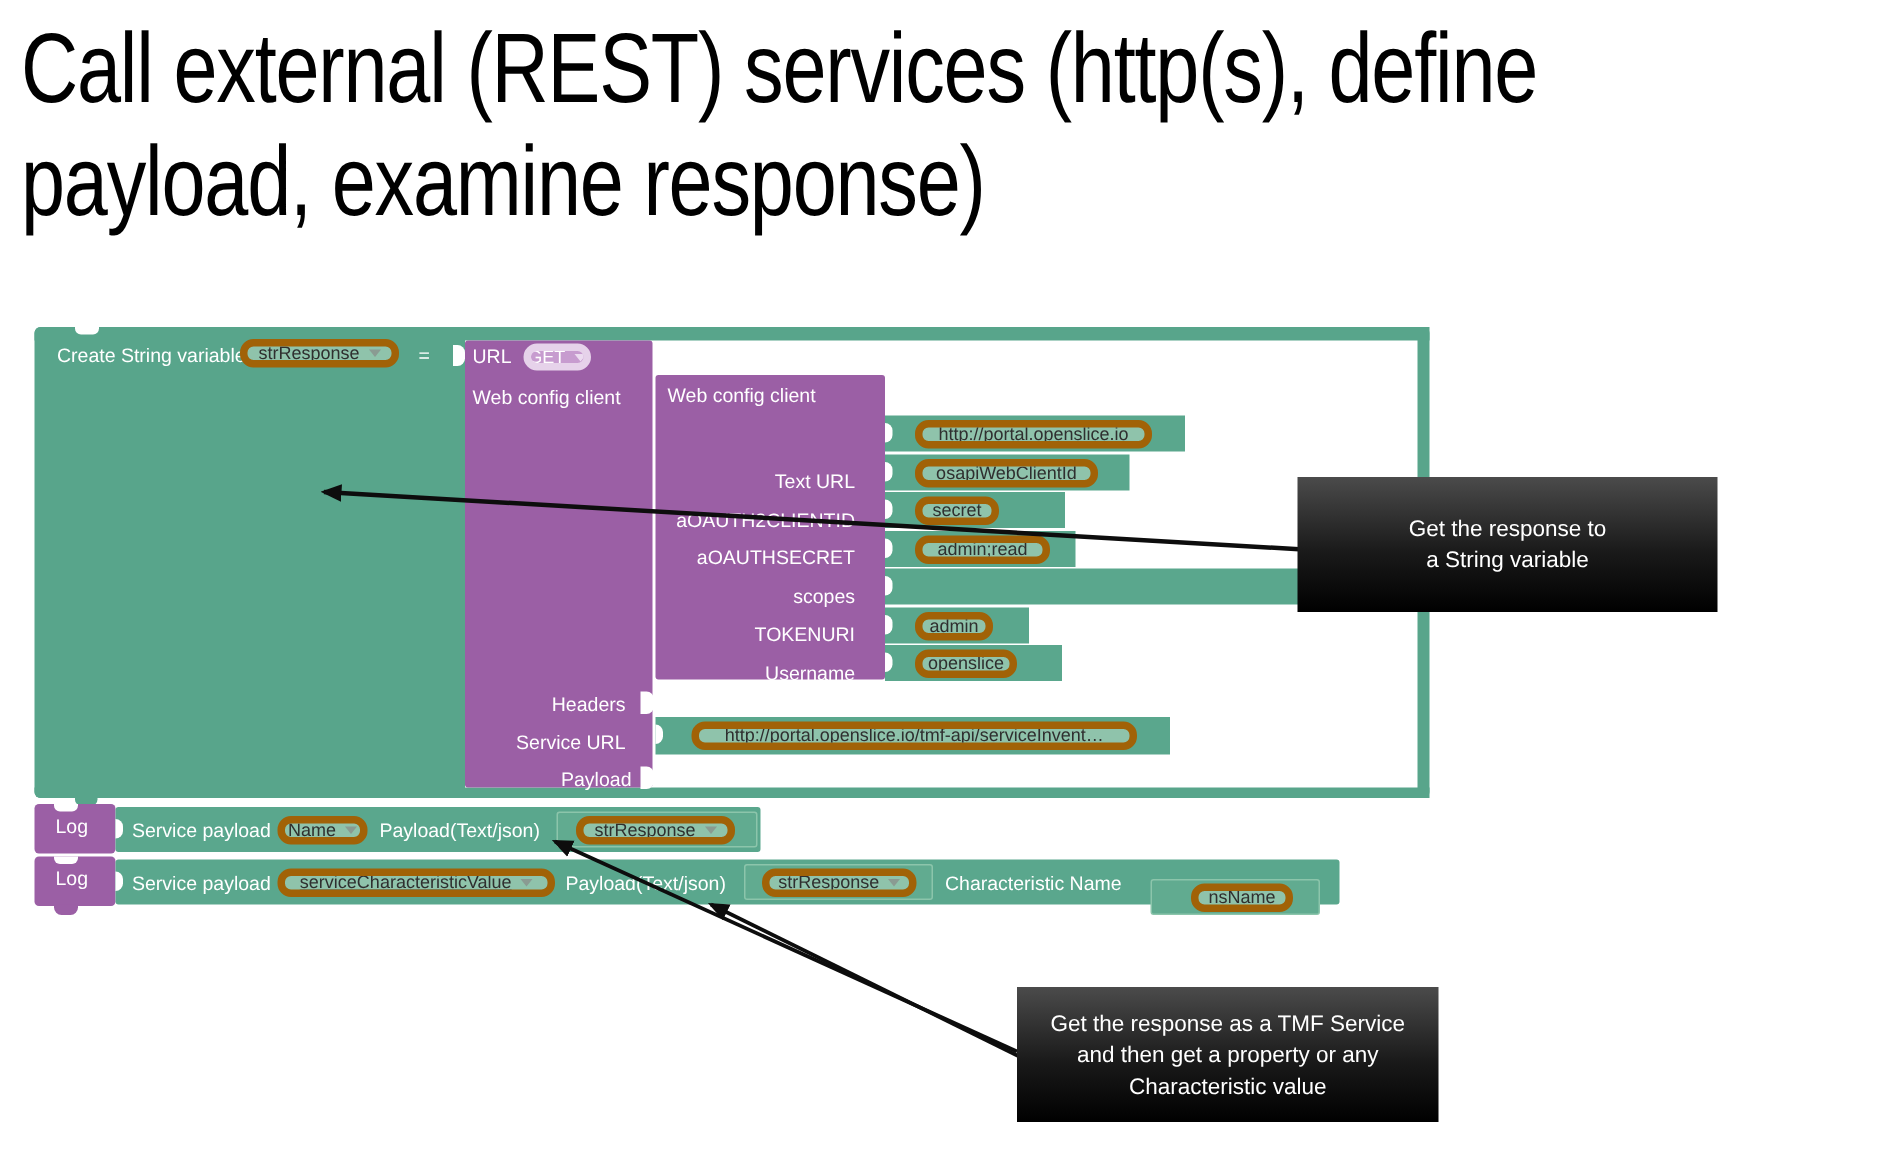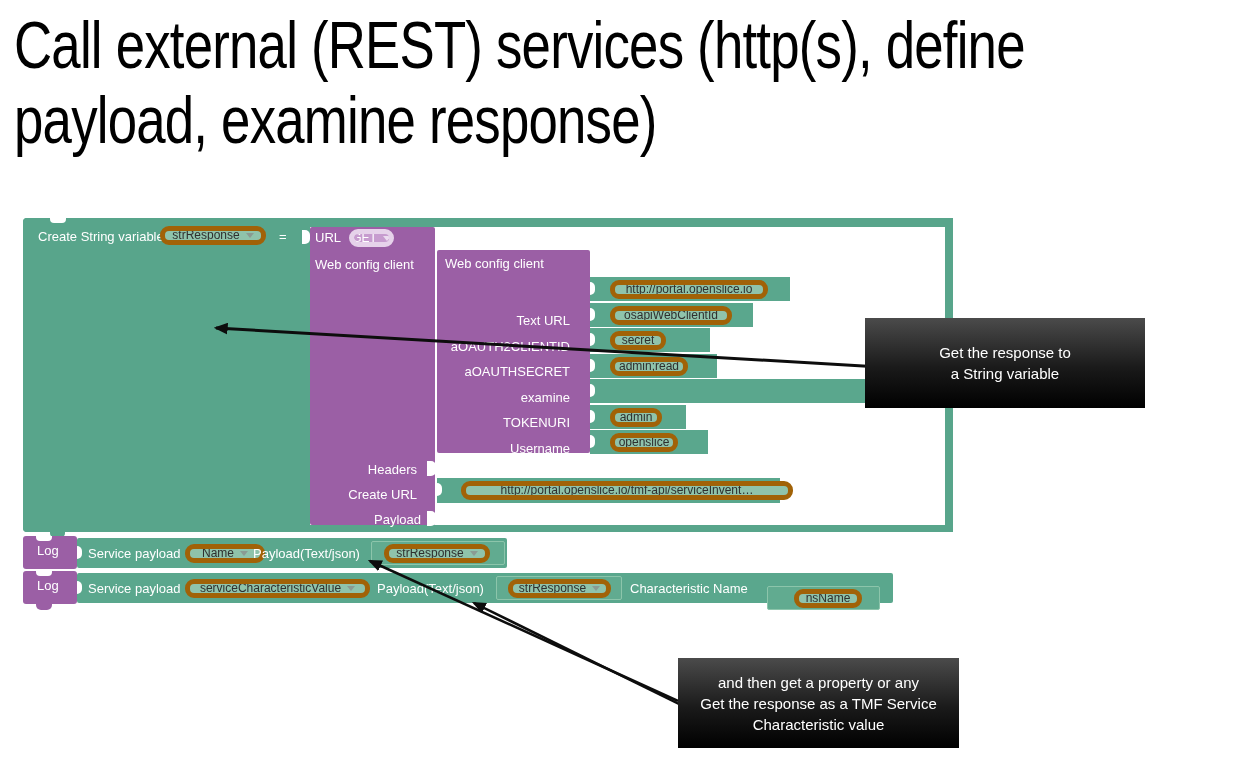--- a/index.html
+++ b/index.html
@@ -62,32 +62,32 @@
     <div class="abs cnotch" style="left:279px;top:12px;width:8px;height:14px;"></div>
 
     <div class="abs" style="left:287px;top:9px;width:125px;height:298px;background:var(--purple);border-radius:2px;">
       <span class="abs wlbl" style="left:5px;top:3px;">URL</span>
       <span class="abs pill pill-purple" style="left:39px;top:2px;width:45px;height:18px;">
         <span>GET</span>
           <span class="caret"></span>
       </span>
       <span class="abs wlbl" style="left:5px;top:30px;">Web config client</span>
       <span class="abs rlbl" style="right:18px;top:235px;">Headers</span>
-      <span class="abs rlbl" style="right:18px;top:260px;">Create URL</span>
+      <span class="abs rlbl" style="right:18px;top:260px;">Service URL</span>
       <span class="abs rlbl" style="right:14px;top:285px;">Payload</span>
       <div class="abs cnotch" style="left:117px;top:234px;width:9px;height:15px;"></div>
       <div class="abs cnotch" style="left:117px;top:284px;width:9px;height:15px;"></div>
     </div>
 
     <div class="abs" style="left:414px;top:32px;width:153px;height:203px;background:var(--purple);border-radius:2px;">
       <span class="abs wlbl" style="left:8px;top:6px;">Web config client</span>
       <span class="abs rlbl" style="right:20px;top:63px;">Text URL</span>
       <span class="abs rlbl" style="right:20px;top:89px;">aOAUTH2CLIENTID</span>
       <span class="abs rlbl" style="right:20px;top:114px;">aOAUTHSECRET</span>
-      <span class="abs rlbl" style="right:20px;top:140px;">examine</span>
+      <span class="abs rlbl" style="right:20px;top:140px;">scopes</span>
       <span class="abs rlbl" style="right:20px;top:165px;">TOKENURI</span>
       <span class="abs rlbl" style="right:20px;top:191px;">Username</span>
       <span class="abs rlbl" style="right:20px;top:216px;">Password</span>
     </div>
 
     <div class="abs trow" style="left:567px;top:59px;width:200px;height:24px;">
       <div class="abs cnotch" style="left:0;top:5px;width:5px;height:13px;"></div>
       <span class="abs pill" style="left:20px;top:3px;width:158px;">
           <span>http://portal.openslice.io</span>
         </span>
@@ -99,21 +99,21 @@
         </span>
     </div>
     <div class="abs trow" style="left:567px;top:110px;width:120px;height:24px;">
       <div class="abs cnotch" style="left:0;top:5px;width:5px;height:13px;"></div>
       <span class="abs pill" style="left:20px;top:3px;width:56px;">
           <span>secret</span>
         </span>
     </div>
     <div class="abs trow" style="left:567px;top:136px;width:127px;height:24px;">
       <div class="abs cnotch" style="left:0;top:5px;width:5px;height:13px;"></div>
-      <span class="abs pill" style="left:20px;top:3px;width:78px;align-items:center;">
+      <span class="abs pill" style="left:20px;top:3px;width:90px;align-items:center;">
           <span>admin;read</span>
         </span>
     </div>
     <div class="abs trow" style="left:567px;top:161px;width:345px;height:24px;">
       <div class="abs cnotch" style="left:0;top:5px;width:5px;height:13px;"></div>
     </div>
     <div class="abs trow" style="left:567px;top:187px;width:96px;height:24px;">
       <div class="abs cnotch" style="left:0;top:5px;width:5px;height:13px;"></div>
       <span class="abs pill" style="left:20px;top:3px;width:52px;">
           <span>admin</span>
@@ -121,34 +121,34 @@
     </div>
     <div class="abs trow" style="left:567px;top:212px;width:118px;height:24px;">
       <div class="abs cnotch" style="left:0;top:5px;width:5px;height:13px;"></div>
       <span class="abs pill" style="left:20px;top:3px;width:68px;">
           <span>openslice</span>
         </span>
     </div>
 
     <div class="abs trow" style="left:414px;top:260px;width:343px;height:25px;">
       <div class="abs cnotch" style="left:0;top:5px;width:5px;height:13px;"></div>
-      <span class="abs pill" style="left:24px;top:3px;width:332px;">
+      <span class="abs pill" style="left:24px;top:3px;width:297px;">
           <span>http://portal.openslice.io/tmf-api/serviceInvent…</span>
         </span>
     </div>
   </div>
 
   <div class="abs" style="left:23px;top:536px;width:54px;height:33px;background:var(--purple);border-radius:3px;">
     <div class="abs notch" style="left:13px;top:0;width:16px;height:5px;"></div>
     <span class="abs wlbl" style="left:14px;top:7px;">Log</span>
   </div>
   <div class="abs trow" style="left:77px;top:538px;width:430px;height:30px;border-radius:2px;">
     <div class="abs cnotch" style="left:0;top:8px;width:5px;height:13px;"></div>
     <span class="abs wlbl" style="left:11px;top:8px;">Service payload</span>
-    <span class="abs pill" style="left:108px;top:6px;width:80px;">
+    <span class="abs pill" style="left:108px;top:6px;width:60px;">
       <span>Name</span>
         <span class="caret"></span>
     </span>
     <span class="abs wlbl" style="left:176px;top:8px;">Payload(Text/json)</span>
     <div class="abs wrapperblk" style="left:294px;top:3px;width:134px;height:24px;">
       <span class="abs pill" style="left:12px;top:2px;width:106px;">
         <span>strResponse</span>
           <span class="caret"></span>
       </span>
     </div>
@@ -191,16 +191,16 @@
   <line x1="880" y1="367" x2="216" y2="328" stroke="#0d0d0d" stroke-width="3" marker-end="url(#ah)"></line>
   <line x1="678" y1="701" x2="370" y2="561" stroke="#0d0d0d" stroke-width="2.5" marker-end="url(#ah)"></line>
   <line x1="685" y1="707" x2="474" y2="603" stroke="#0d0d0d" stroke-width="2.5" marker-end="url(#ah)"></line>
 </svg>
 
 <div class="abs callout" style="left:865px;top:318px;width:280px;height:90px;">
   <div>Get the response to</div>
   <div>a String variable</div>
 </div>
 <div class="abs callout" style="left:678px;top:658px;width:281px;height:90px;">
+  <div>Get the response as a TMF Service</div>
   <div>and then get a property or any</div>
-  <div>Get the response as a TMF Service</div>
   <div>Characteristic value</div>
 </div>
 
 </body></html>

